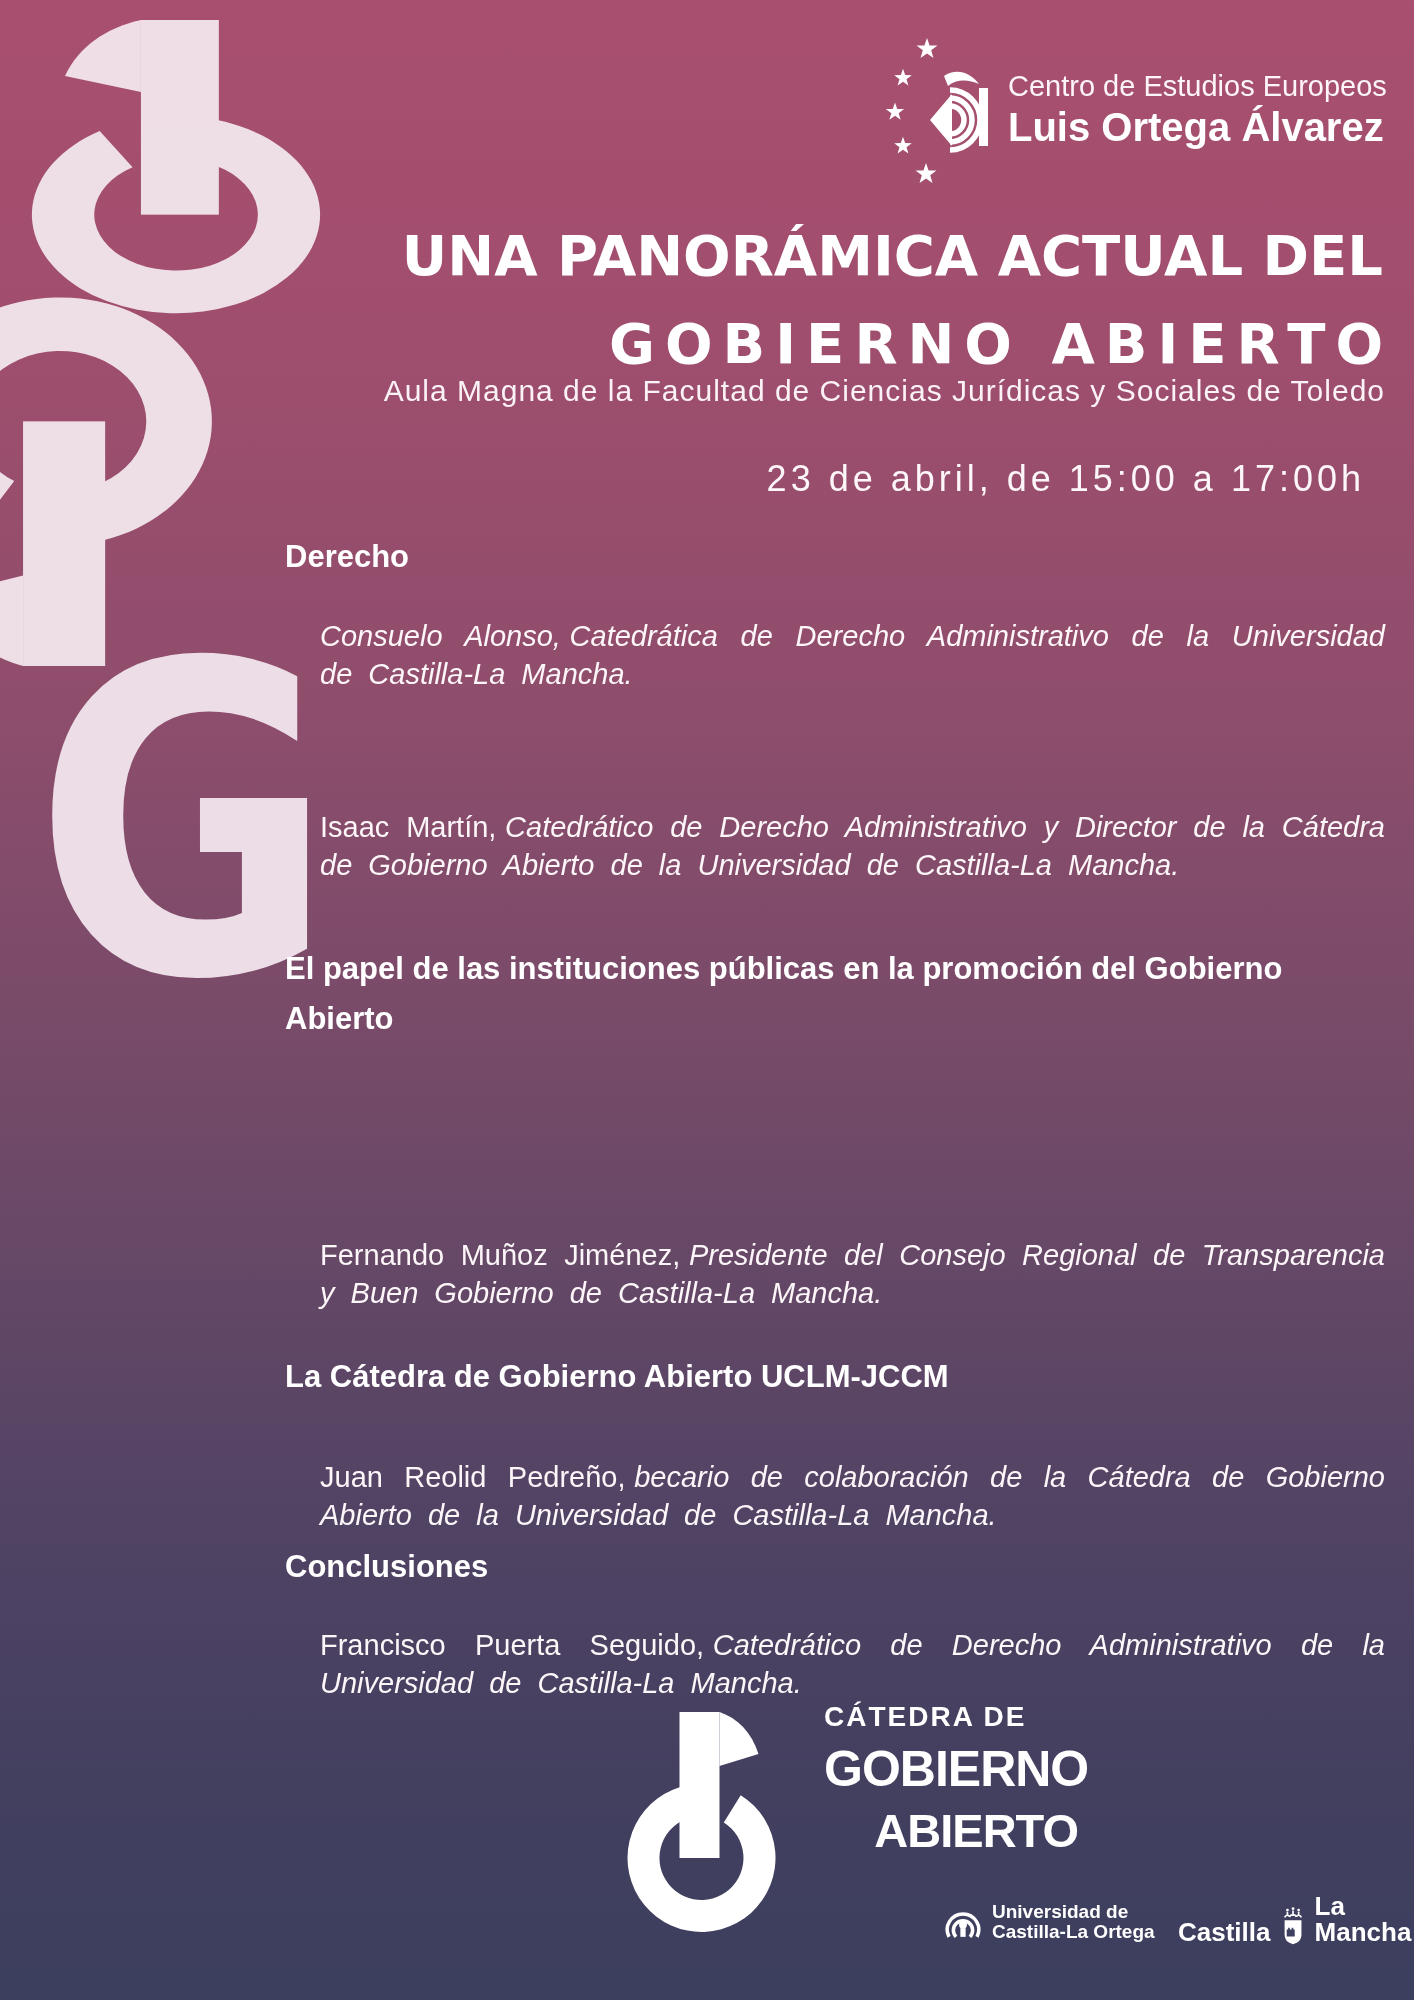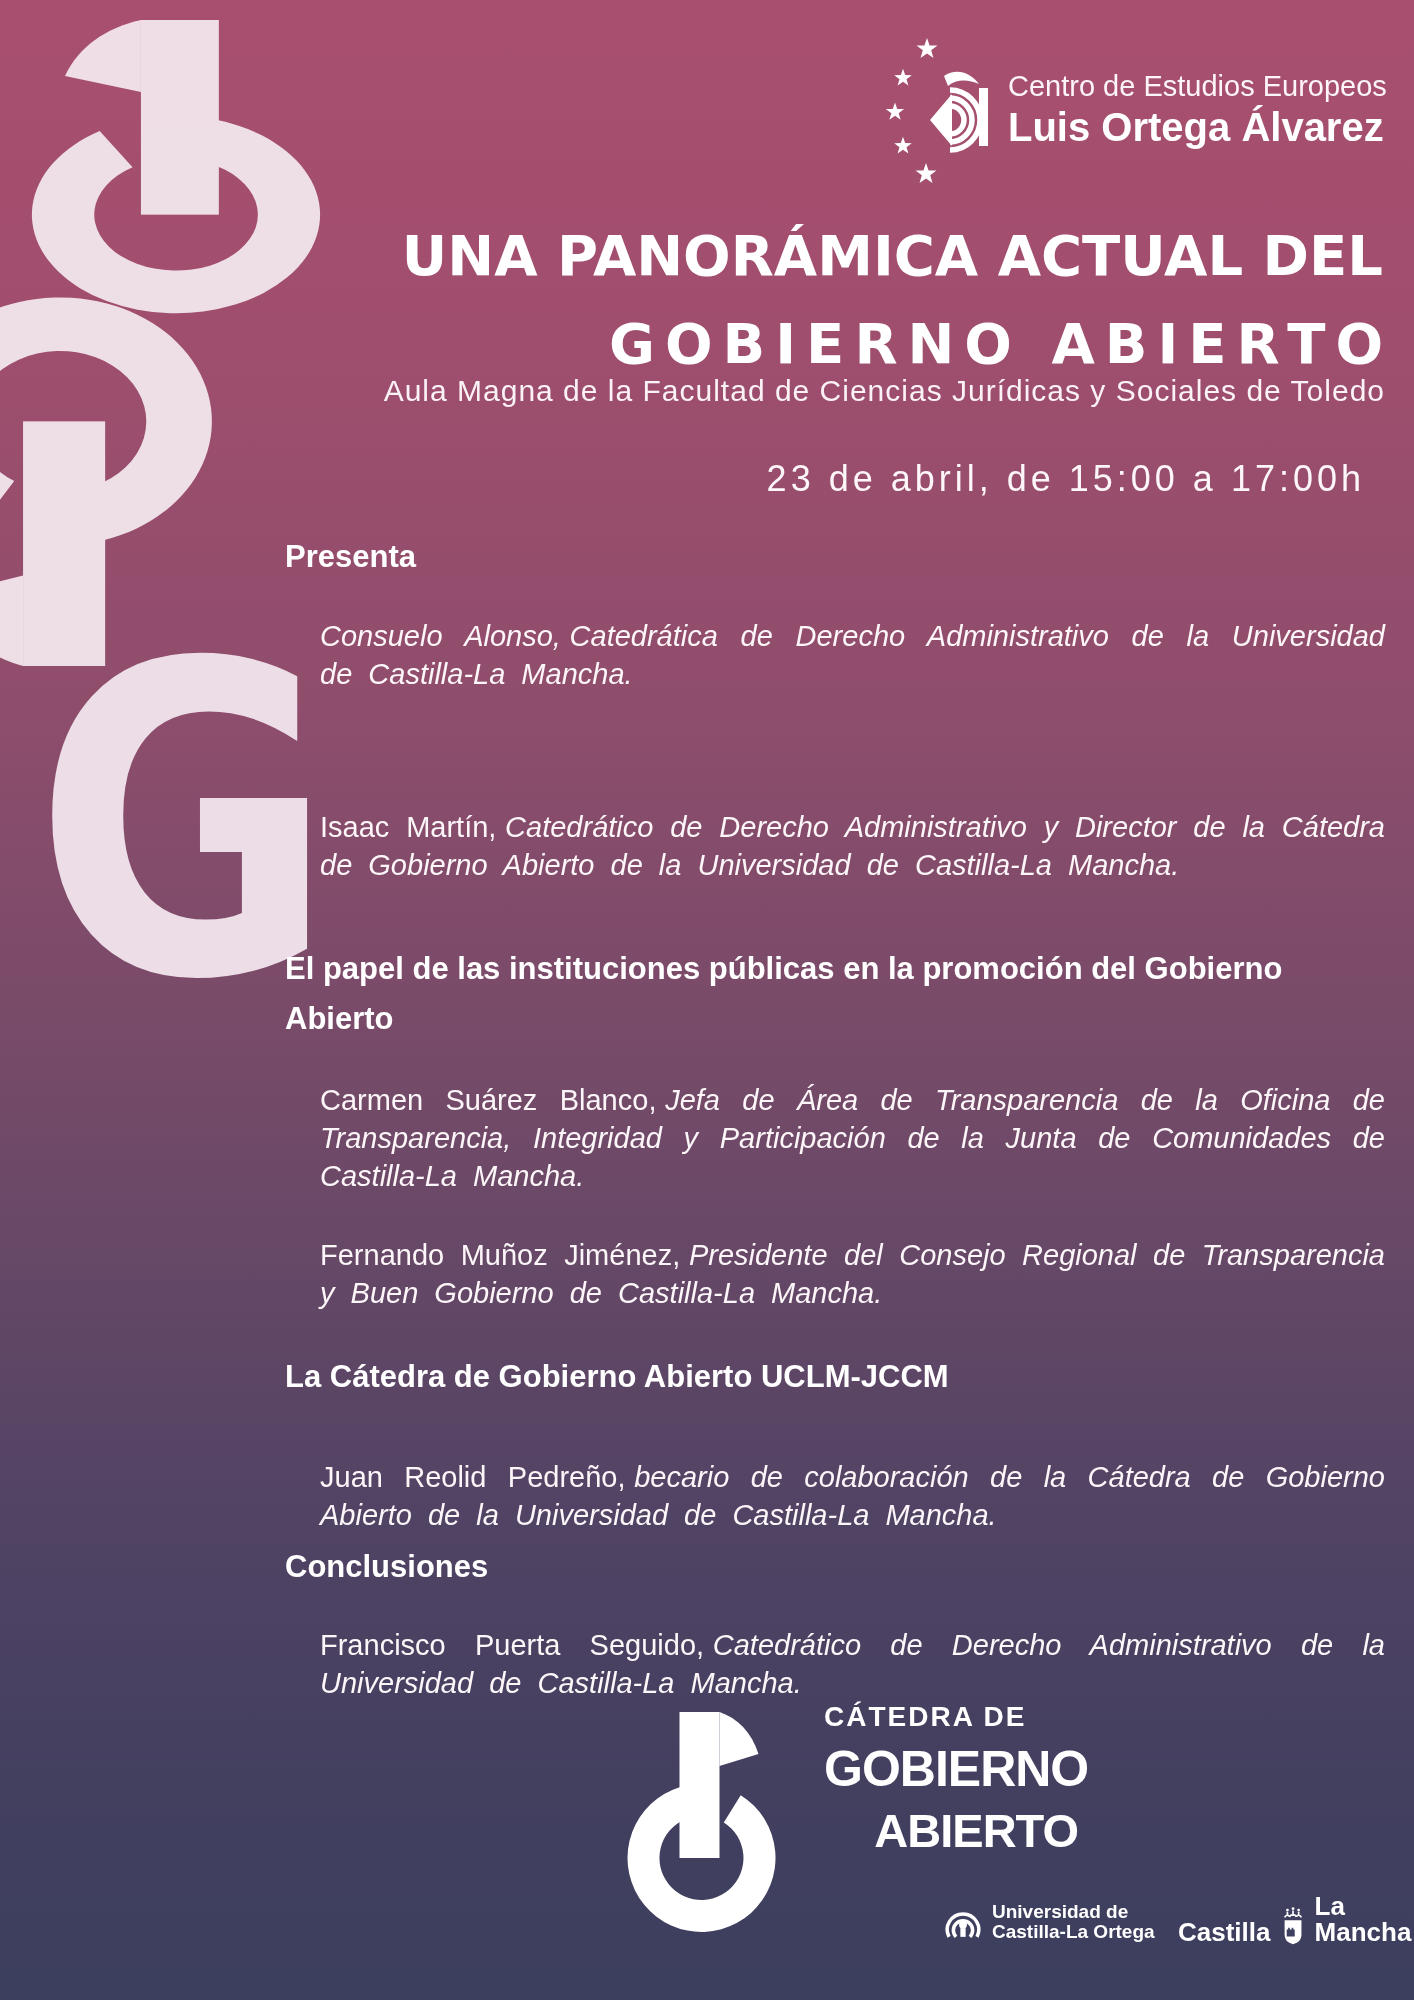--- a/index.html
+++ b/index.html
@@ -94,33 +94,30 @@
     </div>
   </div>
 
   <div class="title">
     <div class="t1">UNA PANORÁMICA ACTUAL DEL</div>
     <div class="t2">GOBIERNO ABIERTO</div>
   </div>
   <div class="subtitle">Aula Magna de la Facultad de Ciencias Jurídicas y Sociales de Toledo</div>
   <div class="datetime">23 de abril, de 15:00 a 17:00h</div>
 
-  <div class="h" style="top:532px">Presenta</div>
+  <div class="h" style="top:532px">Derecho</div>
   <p class="p" style="top:588px">
     <span class="name italic">Consuelo Alonso,</span><span class="role">Catedrática de Derecho Administrativo de la Universidad de Castilla-La Mancha.</span>
   </p>
 
   <p class="p" style="top:779px">
     <span class="name">Isaac Martín,</span><span class="role">Catedrático de Derecho Administrativo y Director de la Cátedra de Gobierno Abierto de la Universidad de Castilla-La Mancha.</span>
   </p>
 
   <div class="h" style="top:944px">El papel de las instituciones públicas en la promoción del Gobierno Abierto</div>
-  <p class="p" style="top:1052px">
-    <span class="name">Carmen Suárez Blanco,</span><span class="role">Jefa de Área de Transparencia de la Oficina de Transparencia, Integridad y Participación de la Junta de Comunidades de Castilla-La Mancha.</span>
-  </p>
   <p class="p" style="top:1207px">
     <span class="name">Fernando Muñoz Jiménez,</span><span class="role">Presidente del Consejo Regional de Transparencia y Buen Gobierno de Castilla-La Mancha.</span>
   </p>
 
   <div class="h" style="top:1352px">La Cátedra de Gobierno Abierto UCLM-JCCM</div>
   <p class="p" style="top:1429px">
     <span class="name">Juan Reolid Pedreño,</span><span class="role">becario de colaboración de la Cátedra de Gobierno Abierto de la Universidad de Castilla-La Mancha.</span>
   </p>
 
   <div class="h" style="top:1542px">Conclusiones</div>

